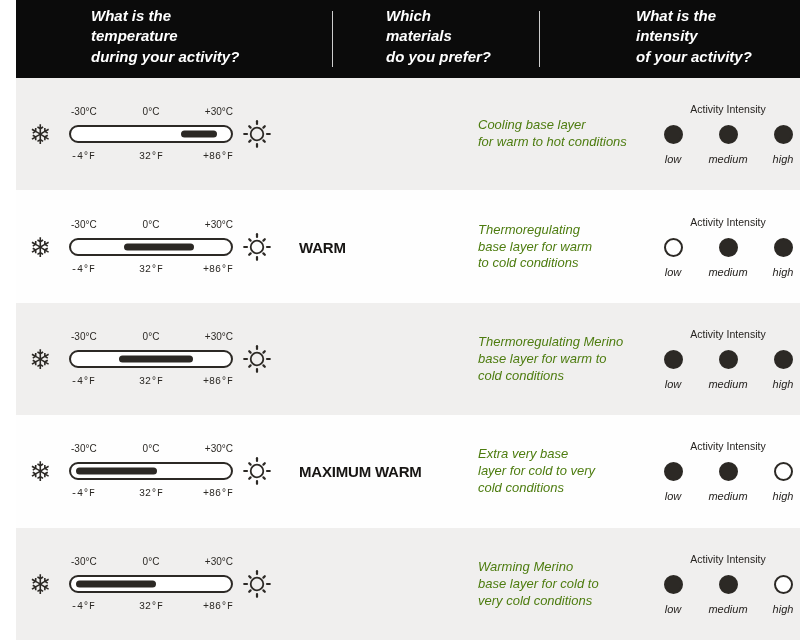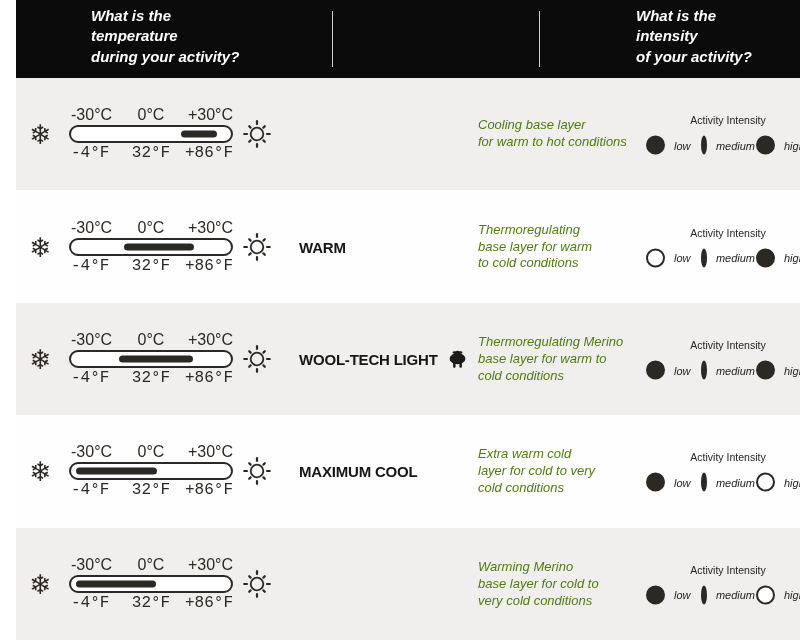--- a/index.html
+++ b/index.html
@@ -27,21 +27,21 @@
   .row:nth-child(odd){background:#f0efee;}
   .row:nth-child(even){background:#fefefe;}
 
   .snow{
     position:absolute;left:13px;top:50%;transform:translateY(-50%);
     font-family:"DejaVu Sans",sans-serif;font-size:27px;line-height:1;color:#2c2925;
   }
 
   
   .thermo{position:absolute;left:53px;top:50%;transform:translateY(-50%);width:164px;height:56px;}
-  .tl,.bl{position:absolute;font-size:16px;color:#2c2925;white-space:nowrap;}
+  .tl,.bl{position:absolute;font-size:10px;color:#2c2925;white-space:nowrap;}
   .tl{top:0;} .bl{bottom:0;font-family:Liberation Mono, monospace;}
   .lab-left{left:2px;} .lab-mid{left:50%;transform:translateX(-50%);} .lab-right{right:0;}
   .tube{
     position:absolute;left:0;right:0;top:50%;transform:translateY(-50%);
     height:14px;border:2px solid #2c2925;border-radius:10px;background:#fff;
   }
   .fill{
     position:absolute;top:50%;transform:translateY(-50%);
     height:7px;border-radius:4px;background:#2c2925;
   }
@@ -57,21 +57,21 @@
   .sheep{width:21px;height:20px;display:inline-block;}
   .desc{
     position:absolute;left:462px;top:50%;transform:translateY(-50%);
     font-style:italic;font-size:13px;line-height:1.3;white-space:pre-line;color:#4d7c0f;
   }
 
   
   .intensity{position:absolute;left:630px;width:164px;top:50%;transform:translateY(-50%);}
   .ititle{text-align:center;font-size:10.5px;margin-bottom:10px;color:#262320;}
   .dots{display:flex;justify-content:space-between;}
-  .dcol{width:54px;display:flex;flex-direction:row;align-items:center;gap:9px;}
+  .dcol{width:54px;display:flex;flex-direction:column;align-items:center;gap:9px;}
   .dot{
     width:19px;height:19px;border-radius:50%;
     border:2px solid #2c2925;background:#fff;box-sizing:border-box;
   }
   .dot.filled{background:#2c2925;}
   .dlabel{font-size:11px;font-style:italic;color:#262320;}
 </style>
 </head>
 <body>
 
@@ -103,20 +103,23 @@
   </defs>
 </svg>
 
 <div class="page">
 
   <header class="hdr">
     <div class="q q1">What is the
 temperature
 during your activity?</div>
     <div class="vdiv d1"></div>
+    <div class="q q2">Which
+materials
+do you prefer?</div>
     <div class="vdiv d2"></div>
     <div class="q q3">What is the
 intensity
 of your activity?</div>
   </header>
 
   <main class="rows">
 
     <section class="row">
       <span class="snow">❄</span>
@@ -206,26 +209,20 @@
         <div class="tube">
           <div class="fill" style="left: 30%; width: 46%;"></div>
         </div>
         <span class="bl lab-left">-4°F</span>
         <span class="bl lab-mid">32°F</span>
         <span class="bl lab-right">+86°F</span>
       </div>
       <span class="sun"><svg width="34" height="34">
             <use href="#sun-sym"></use>
           </svg></span>
-      <div class="namewrap">
-        <span class="pname">WOOL-TECH LIGHT</span>
-        <span class="sheep"><svg width="21" height="20">
-              <use href="#sheep-sym"></use>
-            </svg></span>
-      </div>
       <div class="desc">Thermoregulating Merino
 base layer for warm to
 cold conditions</div>
       <div class="intensity">
         <div class="ititle">Activity Intensity</div>
         <div class="dots">
           <div class="dcol">
             <span class="dot filled"></span>
             <span class="dlabel">low</span>
           </div>
@@ -251,24 +248,24 @@
           <div class="fill" style="left: 3%; width: 51%;"></div>
         </div>
         <span class="bl lab-left">-4°F</span>
         <span class="bl lab-mid">32°F</span>
         <span class="bl lab-right">+86°F</span>
       </div>
       <span class="sun"><svg width="34" height="34">
             <use href="#sun-sym"></use>
           </svg></span>
       <div class="namewrap">
-        <span class="pname">MAXIMUM COOL</span>
-
-      </div>
-      <div class="desc">Extra warm cold
+        <span class="pname">MAXIMUM WARM</span>
+
+      </div>
+      <div class="desc">Extra very base
 layer for cold to very
 cold conditions</div>
       <div class="intensity">
         <div class="ititle">Activity Intensity</div>
         <div class="dots">
           <div class="dcol">
             <span class="dot filled"></span>
             <span class="dlabel">low</span>
           </div>
           <div class="dcol">

